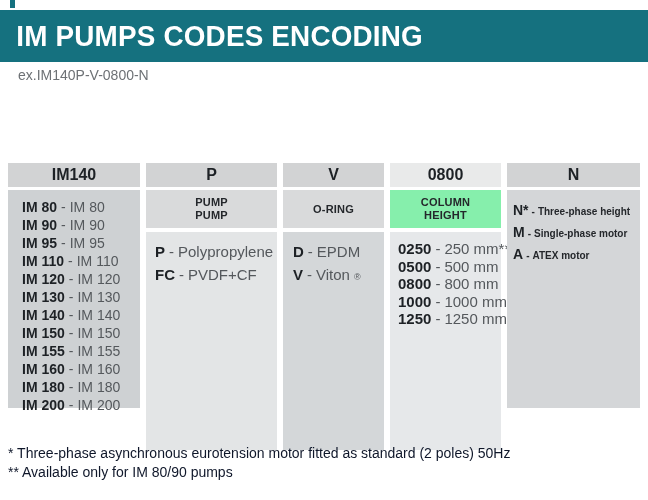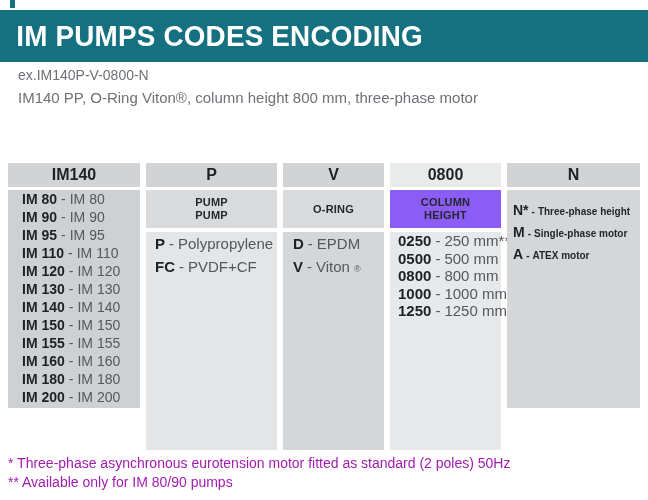--- a/index.html
+++ b/index.html
@@ -48,27 +48,27 @@
     height: 24px; margin-bottom: 3px;
     display: flex; align-items: center; justify-content: center;
     font-weight: bold; font-size: 16px; color: #1d2125;
   }
   .cell-label {
     height: 38px; margin-bottom: 4px;
     display: flex; flex-direction: column; align-items: center; justify-content: center;
     font-weight: bold; font-size: 11px; line-height: 13px; color: #24272b;
     letter-spacing: 0.2px; text-align: center;
   }
-  .cell-body { height: 218px; padding-top: 0; }
+  .cell-body { height: 218px; padding-top: 8px; }
 
   
   .col-1 .cell-code, .col-2 .cell-code, .col-3 .cell-code, .col-5 .cell-code { background: #d2d3d4; }
   .col-1 .cell-label, .col-2 .cell-label, .col-3 .cell-label, .col-5 .cell-label { background: #d9dadb; }
   .col-4 .cell-code  { background: #e9eaea; }
-  .col-4 .cell-label { background: #8b5cf6; }
+  .col-4 .cell-label { background: #86efac; }
   .col-1 .cell-body { background: #ced1d3; }
   .col-2 .cell-body { background: #e3e5e6; }
   .col-3 .cell-body { background: #d4d7d9; }
   .col-4 .cell-body { background: #e6e8ea; }
   .col-5 .cell-body { background: #d4d6d8; }
 
   .col-1 .cell-body { padding-left: 14px; }
   .col-2 .cell-body { padding-left: 9px; }
   .col-3 .cell-body { padding-left: 10px; }
   .col-4 .cell-body { padding-left: 8px; }
@@ -89,38 +89,37 @@
   .col-5 .entry-line {
     align-items: flex-start; line-height: 21px; gap: 3px;
   }
   .col-5 .e-code { font-size: 14px; }
   .col-5 .e-sep, .col-5 .e-val {
     font-size: 10px; font-weight: bold; color: #24272b; padding-top: 1px;
   }
 
   
   .footnotes {
-    position: absolute; left: 8px; top: 454px; width: 632px;
-    color: #a21caf; font-size: 14px; line-height: 18.5px;
+    position: absolute; left: 8px; top: 444px; width: 632px;
+    color: #0f172a; font-size: 14px; line-height: 18.5px;
   }
 </style>
 </head>
 <body>
 
 <div class="page">
 
   <div class="corner-mark"></div>
 
   <div class="title-bar">
     <h1>IM PUMPS CODES ENCODING</h1>
   </div>
 
   <div class="example">
     <div class="ex-code">ex.IM140P-V-0800-N</div>
-    <div class="ex-desc">IM140 PP, O-Ring Viton®, column height 800 mm, three-phase motor</div>
   </div>
 
   <div class="codes-table">
 
     <div class="col col-1">
       <div class="cell-code">IM140</div>
       <div class="cell-body">
         <div class="entry-line">
             <span class="e-code">IM 80</span>
             <span class="e-sep">-</span>

